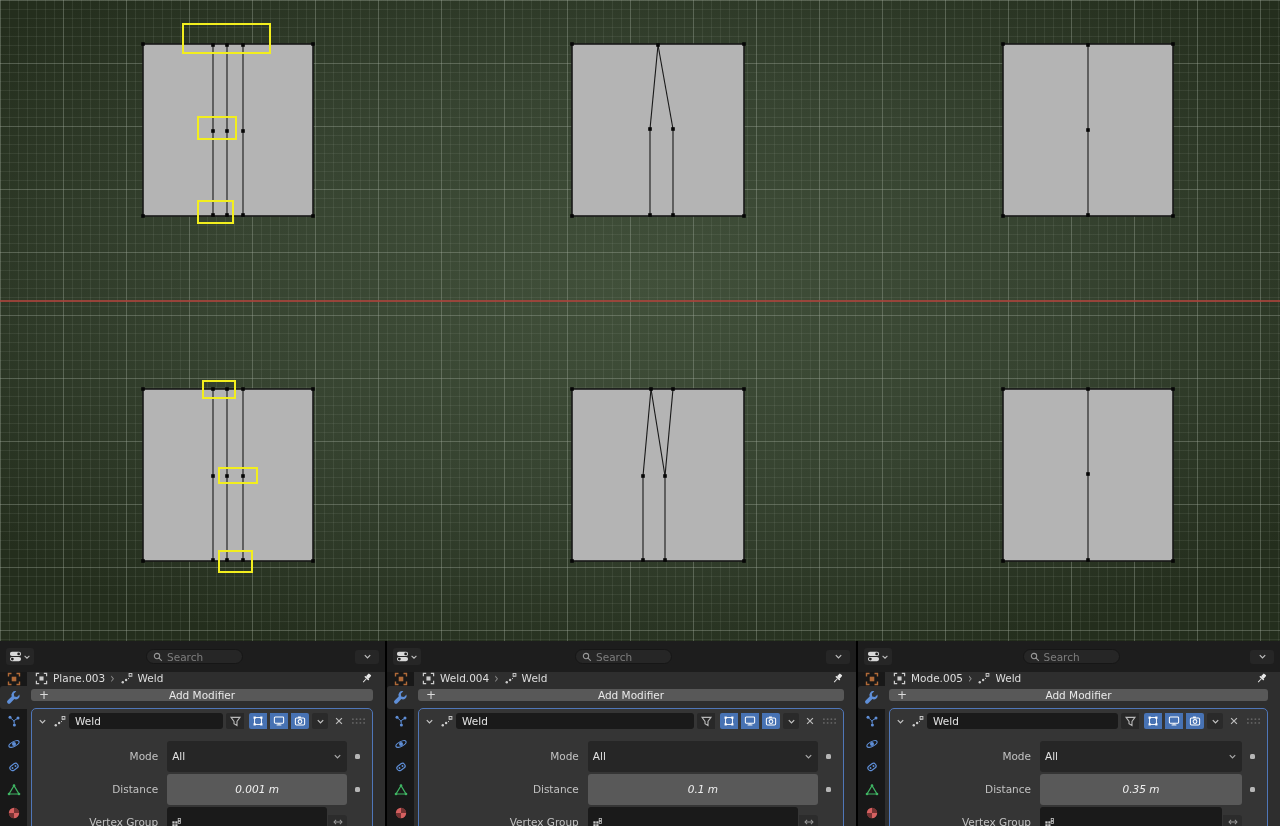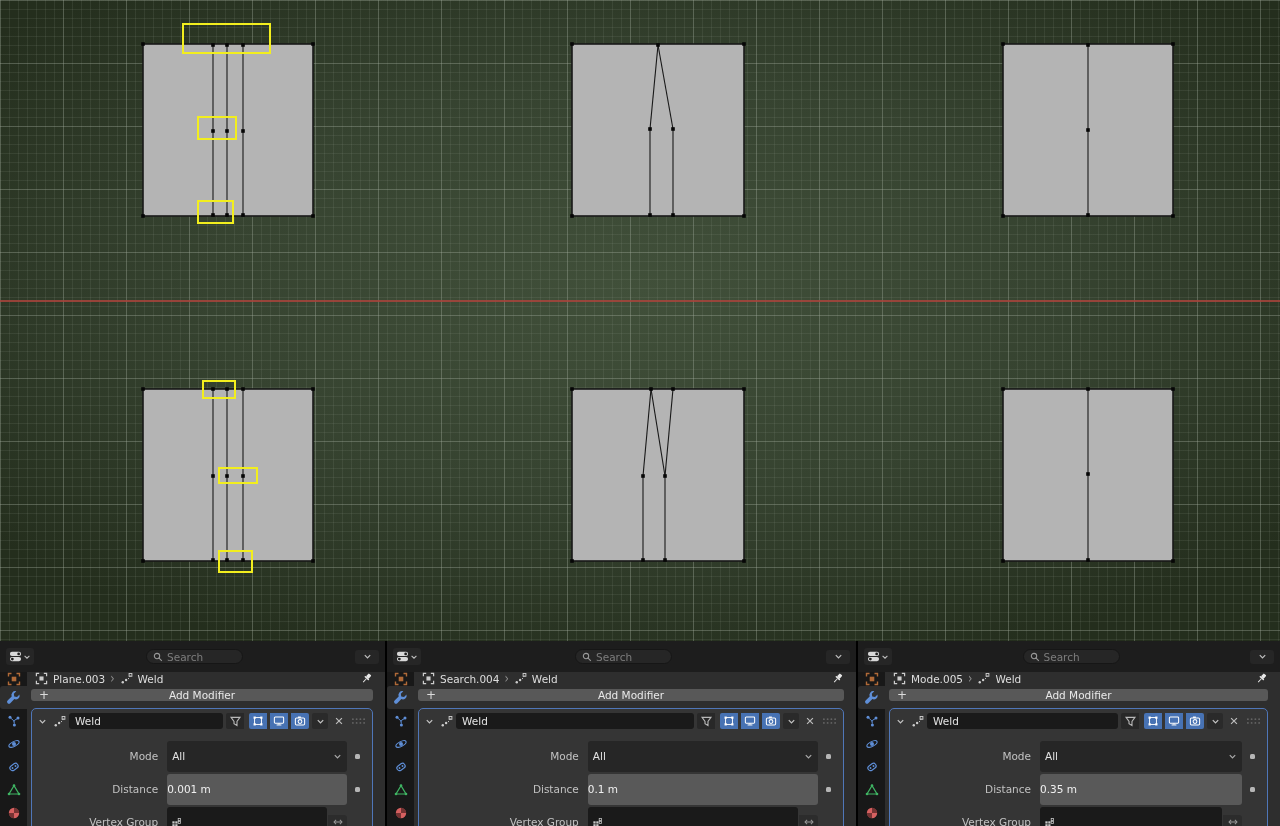--- a/index.html
+++ b/index.html
@@ -27,21 +27,21 @@
   .editor-btn{display:flex;align-items:center;gap:1px;padding:2px 3px;border-radius:3px;background:#262626;cursor:pointer;}
   .search{flex:0 0 auto;margin:0 auto;width:97px;height:15px;border-radius:8px;background:#262626;border:1px solid #161616;
     display:flex;align-items:center;gap:4px;padding:0 6px;color:var(--placeholder);}
   .hdr-chev{width:24px;height:14px;border-radius:3px;background:#262626;display:flex;align-items:center;justify-content:center;}
   .p-body{flex:1;display:flex;min-height:0;}
   .tabs{width:27px;background:var(--tab_strip_bg);display:flex;flex-direction:column;align-items:stretch;flex:0 0 auto;}
   .tab{height:23px;display:flex;align-items:center;justify-content:center;cursor:pointer;}
   .tab.clipped{height:14px;overflow:hidden;align-items:flex-end;}
   .tab.active{background:var(--panel_bg);border-radius:3px 0 0 3px;}
   .content{flex:1;min-width:0;display:flex;flex-direction:column;padding:0 12px 0 0;}
-  .crumb{height:27px;display:flex;align-items:center;gap:5px;padding-left:8px;color:#dedede;}
+  .crumb{height:27px;display:flex;align-items:flex-start;gap:5px;padding-left:8px;color:#dedede;}
   .crumb .sep{color:#909090;font-size:11px;transform:scaleY(1.25);}
   .crumb .spring{flex:1;}
   .add-mod{position:relative;margin:4px 0 0 4px;height:15px;border-radius:3px;background:var(--button_gray);
     display:flex;align-items:center;justify-content:center;color:#e8e8e8;cursor:pointer;}
   .add-mod .plus{position:absolute;left:8px;top:-1px;font-size:12px;color:#dcdcdc;}
   .mod-block{margin:7px 0 0 4px;border:1px solid var(--accent);border-radius:5px;background:var(--block_bg);
     padding:2px 5px 7px 2px;flex:1;}
   .mod-head{height:20px;display:flex;align-items:center;gap:3px;padding:0 1px;}
   .mh-ico{display:flex;align-items:center;justify-content:center;width:14px;flex:0 0 auto;}
   .name-field{flex:1;min-width:0;height:16px;background:#1a1a1a;border-radius:3px;display:flex;align-items:center;
@@ -53,21 +53,21 @@
   .tgl.blue.last{border-radius:0 2px 2px 0;}
   .mini{width:16px;height:16px;display:flex;align-items:center;justify-content:center;border-radius:2px;background:#2a2a2a;cursor:pointer;}
   .mini.plain{background:transparent;}
   .drag{width:16px;display:flex;align-items:center;justify-content:center;opacity:.55;cursor:grab;}
   .row{display:flex;align-items:center;height:16px;margin-top:17px;}
   .row:first-of-type{margin-top:6px;}
   .lbl{width:40%;text-align:right;padding-right:9px;color:var(--label);flex:0 0 auto;white-space:nowrap;}
   .fldwrap{flex:1;display:flex;align-items:center;min-width:0;}
   .fld{flex:1;height:31px;border-radius:3px;display:flex;align-items:center;min-width:0;}
   .fld.dropdown{background:#262626;padding:0 5px;color:#e2e2e2;justify-content:space-between;}
-  .fld.slider{background:var(--slider_gray);color:#f0f0f0;}
+  .fld.slider{background:var(--slider_gray);justify-content:center;color:#f0f0f0;font-style:italic;}
   .fld.vg{background:#1a1a1a;padding:0 4px;gap:4px;}
   .swap{width:19px;height:15px;margin-left:1px;border-radius:0 3px 3px 0;background:#2c2c2c;
     display:flex;align-items:center;justify-content:center;cursor:pointer;}
   .dotc{width:20px;display:flex;align-items:center;justify-content:center;flex:0 0 auto;}
   .adot{width:5px;height:5px;border-radius:1.5px;background:#b6b6b6;cursor:pointer;}
   svg{display:block;}
 </style>
 </head>
 <body>
 
@@ -548,21 +548,21 @@
       <div class="content">
         <div class="crumb">
           <span>
             <svg width="13" height="13" viewBox="0 0 14 14">
                   <g stroke="#cdcdcd" stroke-width="1.3" fill="none">
                     <path d="M1.5 4.5v-3h3M9.5 1.5h3v3M12.5 9.5v3h-3M4.5 12.5h-3v-3"></path>
                   </g>
                   <rect x="4.8" y="4.8" width="4.4" height="4.4" fill="#cdcdcd"></rect>
                 </svg>
           </span>
-          <span>Search.004</span>
+          <span>Weld.004</span>
           <span class="sep">›</span>
           <span>
             <svg width="13" height="13" viewBox="0 0 14 14">
                   <circle cx="3" cy="11" r="1.3" fill="#cdcdcd"></circle>
                   <circle cx="6.6" cy="8.6" r="1.3" fill="#cdcdcd"></circle>
                   <path d="M8.6 7.6C10 6.6 10.8 5 11 3.4" fill="none" stroke="#cdcdcd" stroke-width="1" stroke-dasharray="1.6 1.4"></path>
                   <rect x="9.8" y="1.6" width="3" height="3" fill="none" stroke="#cdcdcd" stroke-width="1"></rect>
                 </svg>
           </span>
           <span>Weld</span>

